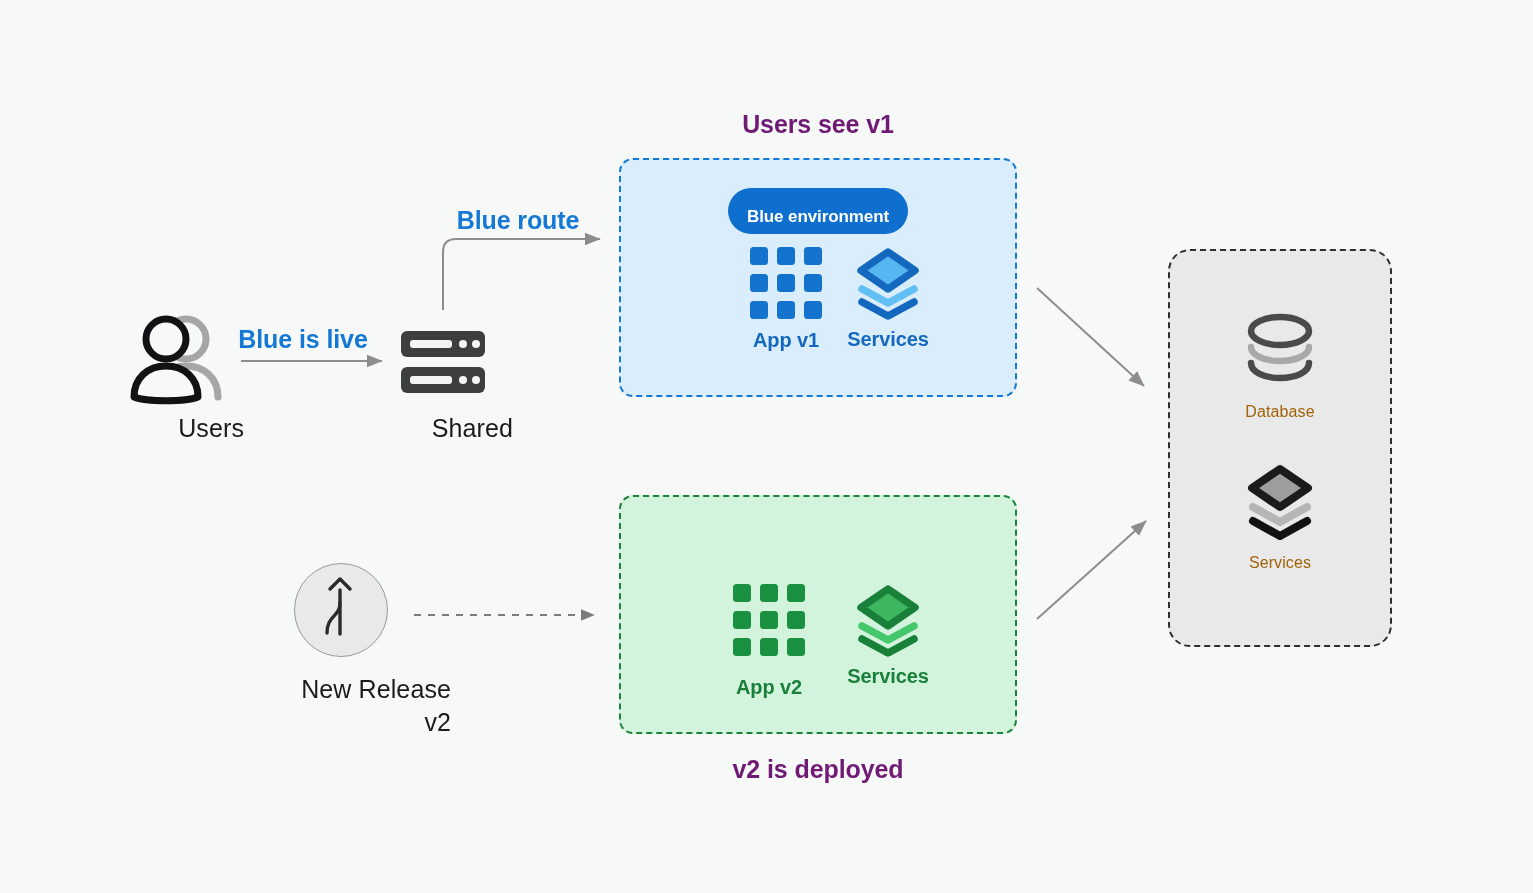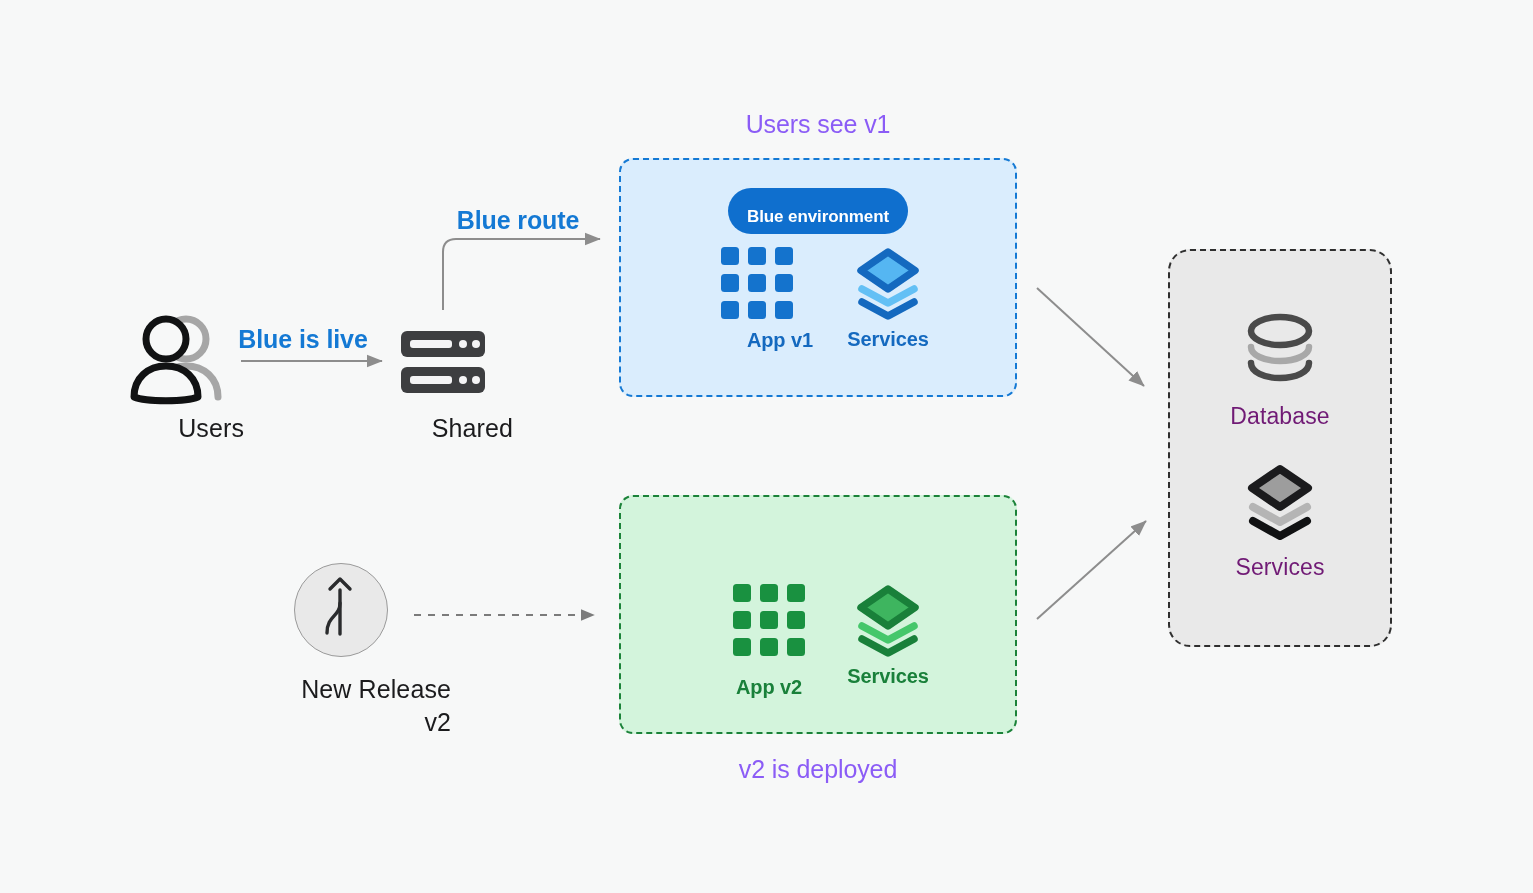--- a/index.html
+++ b/index.html
@@ -28,23 +28,23 @@
     color: #1b1b1d;
     font-size: 25px;
     font-weight: 400;
     line-height: 1.32;
     letter-spacing: .1px;
     white-space: pre-line;
   }
   .section-title {
     position: absolute;
     text-align: center;
-    color: #8b5cf6;
+    color: #701a75;
     font-size: 25px;
-    font-weight: 400;
+    font-weight: 700;
     letter-spacing: -.1px;
     white-space: nowrap;
   }
   .edge-label {
     position: absolute;
     text-align: center;
     font-size: 25px;
     font-weight: 700;
     letter-spacing: -.1px;
     white-space: nowrap;
@@ -95,23 +95,23 @@
   
   .shared-box {
     position: absolute;
     background: #e9e9e9;
     border: 2.5px dashed #2f2f2f;
     border-radius: 22px;
   }
   .shared-item { position: absolute; text-align: center; width: 100%; }
   .shared-item .cap {
     margin-top: 10px;
-    font-size: 23px;
+    font-size: 16px;
     font-weight: 400;
-    color: #701a75;
+    color: #a16207;
     letter-spacing: .1px;
   }
 
   
   .grid-icon {
     display: grid;
     grid-template-columns: repeat(3, 18px);
     grid-template-rows: repeat(3, 18px);
     gap: 9px;
     width: 72px;
@@ -225,21 +225,21 @@
     </svg>
   </div>
   <div class="node-label" style="left:231px;top:673px;width:220px;">New Release
 v2</div>
 
   <div class="section-title" style="left:619px;top:110px;width:398px;">Users see v1</div>
 
   <div class="env-box blue" style="left:619px;top:158px;width:398px;height:239px;">
     <div class="env-badge blue" style="top:28px;">Blue environment</div>
 
-    <div class="env-item" style="left:80px;top:87px;width:112px;text-align:right;">
+    <div class="env-item" style="left:109px;top:87px;width:112px;">
       <div class="grid-icon blue">
         <i></i>
           <i></i>
           <i></i>
           <i></i>
           <i></i>
           <i></i>
           <i></i>
           <i></i>
           <i></i>

